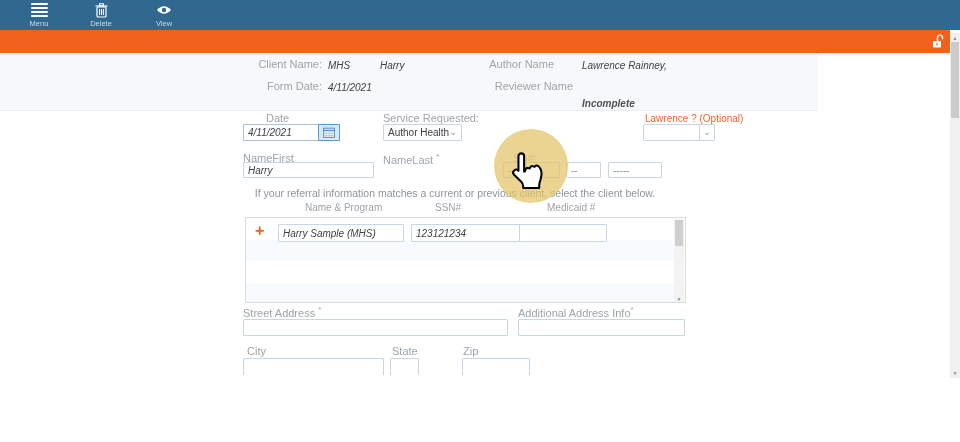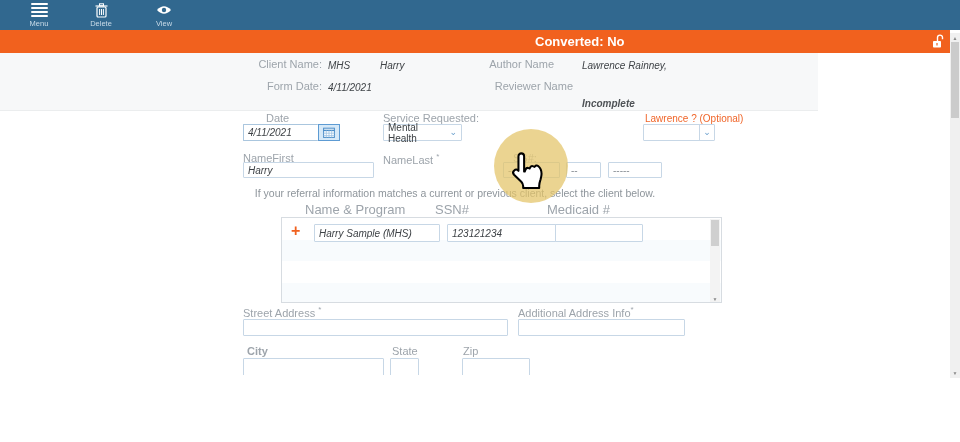--- a/index.html
+++ b/index.html
@@ -40,25 +40,25 @@
               color:#3f4347; padding:0 4px; outline:none; }
   input.plain { font-style:normal; }
   .select { position:absolute; border:1px solid #c7d7e6; border-radius:1px; background:#fff;
             font-size:10px; color:#3c4043; display:flex; align-items:center; padding:0 4px; cursor:pointer; }
   .chev { margin-left:auto; color:#6ba0cd; font-size:9px; line-height:1; }
   .datewrap { position:absolute; display:flex; }
   .datewrap input { position:static; width:75px; height:17px; border:1px solid #aac6de; border-right:none; }
   .calbtn { width:22px; height:17px; background:#d6e9f8; border:1px solid #5d9bd3;
             display:flex; align-items:center; justify-content:center; cursor:pointer; }
   .info-text { position:absolute; font-size:10.5px; color:#8e959b; text-align:center; }
-  .col-head { position:absolute; font-size:13px; color:#9da4ab;padding-left:27px; }
+  .col-head { position:absolute; font-size:10px; color:#9da4ab;padding-left:27px; }
 
   .panel { position:absolute; left:245px; top:106px; width:441px; height:86px;
            border:1px solid #d7dce1; background:#fff;
-           background-image:repeating-linear-gradient(to bottom, #fff 0 22px, #f8fbfd 22px 43px);margin-left:36px; }
+           background-image:repeating-linear-gradient(to bottom, #fff 0 22px, #f8fbfd 22px 43px); }
   .plus-icon { position:absolute; left:9px; top:4px; color:#f0611f; font-size:16px; font-weight:700; cursor:pointer; }
   .plus-icon::before { content:"+"; }
   .panel-scroll { position:absolute; right:1px; top:1px; width:10px; height:83px; background:#f3f3f3; }
   .panel-thumb { position:absolute; left:1px; top:1px; width:8px; height:26px; background:#cfcfcf; }
   .panel-arrow { position:absolute; bottom:0; left:0; width:10px; text-align:center; font-size:5px; color:#8a8a8a; }
 
   .highlight-circle { position:absolute; left:494px; top:18px; width:74px; height:74px;
                       border-radius:50%; background:rgba(227,195,103,0.72); z-index:5; pointer-events:none; }
   .hand-cursor { position:absolute; left:507px; top:40px; z-index:6; pointer-events:none; }
 </style>
@@ -95,21 +95,20 @@
       <svg width="16" height="10" viewBox="0 0 16 10">
         <path d="M1 5 Q8 -2.5 15 5 Q8 12.5 1 5 Z" fill="#fff"></path>
         <circle cx="8" cy="5" r="2.2" fill="#31688f"></circle>
       </svg>
     </div>
     <div class="tb-label">View</div>
   </div>
 </div>
 
 <div class="abs titlebar">
-  <span class="tb-converted">Converted: No</span>
   <span class="unlock">
     <svg width="12" height="15" viewBox="0 0 12 15">
       <path d="M5.5 7 V3.6 a2.5 2.5 0 0 1 5 0 V5.2" fill="none" stroke="#fff" stroke-width="1.4"></path>
       <rect x="1" y="7" width="8" height="6.5" rx="0.8" fill="#fff"></rect>
       <rect x="4.4" y="9" width="1.2" height="2.5" fill="#f1611e"></rect>
     </svg>
   </span>
 </div>
 
 <div class="abs pg-scroll">
@@ -143,21 +142,21 @@
         <line x1="6" y1="3.4" x2="6" y2="10.4" stroke="#9cc2e2" stroke-width="0.8"></line>
         <line x1="8.7" y1="3.4" x2="8.7" y2="10.4" stroke="#9cc2e2" stroke-width="0.8"></line>
         <line x1="0.6" y1="6.2" x2="11.4" y2="6.2" stroke="#9cc2e2" stroke-width="0.8"></line>
         <line x1="0.6" y1="8.6" x2="11.4" y2="8.6" stroke="#9cc2e2" stroke-width="0.8"></line>
       </svg>
     </span>
   </div>
 
   <span class="f-label" style="left:383px; top:1px;">Service Requested:</span>
   <div class="select" style="left:383px; top:13px; width:79px; height:17px;">
-    <span>Mental Health</span>
+    <span>Author Health</span>
     <span class="chev">⌄</span>
   </div>
 
   <span class="f-label orange-label" style="left:645px; top:2px;">Lawrence ? (Optional)</span>
   <div class="select" style="left:643px; top:13px; width:72px; height:17px; padding:0;">
     <span style="flex:1;"></span>
     <span style="border-left:1px solid #c7d7e6; width:15px; height:100%; display:flex; align-items:center; justify-content:center;">
       <span class="chev" style="margin:0;">⌄</span>
     </span>
   </div>
@@ -197,21 +196,21 @@
       <div class="panel-arrow">▼</div>
     </div>
   </div>
 
   <span class="f-label" style="left:243px; top:194px;"><span>Street Address</span> <sup>*</sup></span>
   <input class="box" style="left: 243px; top: 208px; width: 265px; height: 17px;" value="">
 
   <span class="f-label" style="left:518px; top:194px;"><span>Additional Address Info</span><sup>*</sup></span>
   <input class="box" style="left: 518px; top: 208px; width: 167px; height: 17px;" value="">
 
-  <span class="f-label" style="left:247px; top:234px;font-weight:bold;">City</span>
+  <span class="f-label" style="left:247px; top:234px;">City</span>
   <input class="box" style="left: 243px; top: 247px; width: 141px; height: 19px;" value="">
 
   <span class="f-label" style="left:392px; top:234px;">State</span>
   <input class="box" style="left: 390px; top: 247px; width: 29px; height: 19px;" value="">
 
   <span class="f-label" style="left:463px; top:234px;">Zip</span>
   <input class="box" style="left: 462px; top: 247px; width: 68px; height: 19px;" value="">
 </div>
 
 </body></html>

